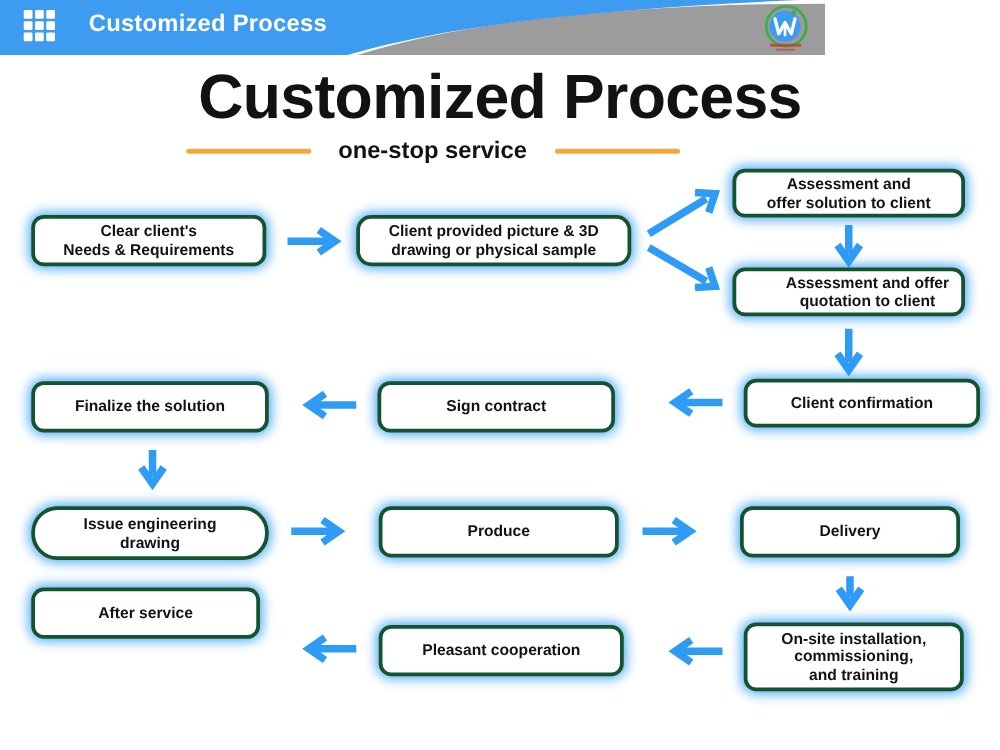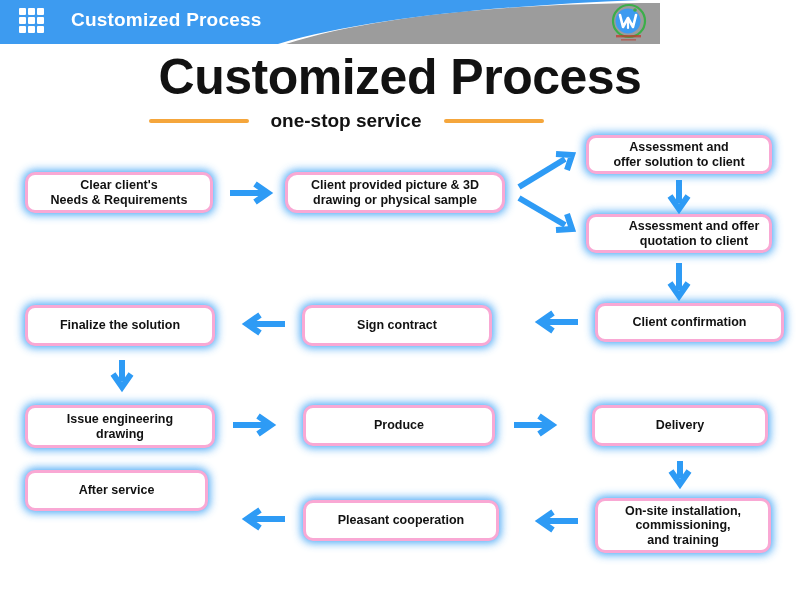--- a/index.html
+++ b/index.html
@@ -98,21 +98,21 @@
   #flow {
     position: absolute;
     left: 0; top: 0;
     width: 800px;
     height: 600px;
   }
   .node {
     position: absolute;
     box-sizing: border-box;
     background: #ffffff;
-    border: 3px solid #f9a8d4;
+    border: 3px solid #14532d;
     border-radius: 10px;
     box-shadow: 0 0 9px 2px rgba(46,155,245,0.85);
     display: flex;
     align-items: center;
     justify-content: center;
     text-align: center;
     color: #121212;
     font-size: 12.5px;
     font-weight: bold;
     line-height: 1.16;
@@ -243,21 +243,21 @@
 Needs &amp; Requirements</div>
     <div class="node" style="left: 285px; top: 172px; width: 220px; height: 41px; border-radius: 12px;">Client provided picture &amp; 3D
 drawing or physical sample</div>
     <div class="node" style="left: 586px; top: 135px; width: 186px; height: 39px;">Assessment and
 offer solution to client</div>
     <div class="node" style="left: 586px; top: 214px; width: 186px; height: 39px; padding-left: 36px;">Assessment and offer
 quotation to client</div>
     <div class="node" style="left: 595px; top: 303px; width: 189px; height: 39px;">Client confirmation</div>
     <div class="node" style="left: 302px; top: 305px; width: 190px; height: 41px;">Sign contract</div>
     <div class="node" style="left: 25px; top: 305px; width: 190px; height: 41px; text-align: center;">Finalize the solution</div>
-    <div class="node" style="left: 25px; top: 405px; width: 190px; height: 43px;">Issue engineering
+    <div class="node" style="left: 25px; top: 405px; width: 190px; height: 43px; border-radius: 21px;">Issue engineering
 drawing</div>
     <div class="node" style="left: 303px; top: 405px; width: 192px; height: 41px;">Produce</div>
     <div class="node" style="left: 592px; top: 405px; width: 176px; height: 41px;">Delivery</div>
     <div class="node" style="left: 595px; top: 498px; width: 176px; height: 55px;">On-site installation,
 commissioning,
 and training</div>
     <div class="node" style="left: 303px; top: 500px; width: 196px; height: 41px;">Pleasant cooperation</div>
     <div class="node" style="left: 25px; top: 470px; width: 183px; height: 41px;">After service</div>
   </div>
 

